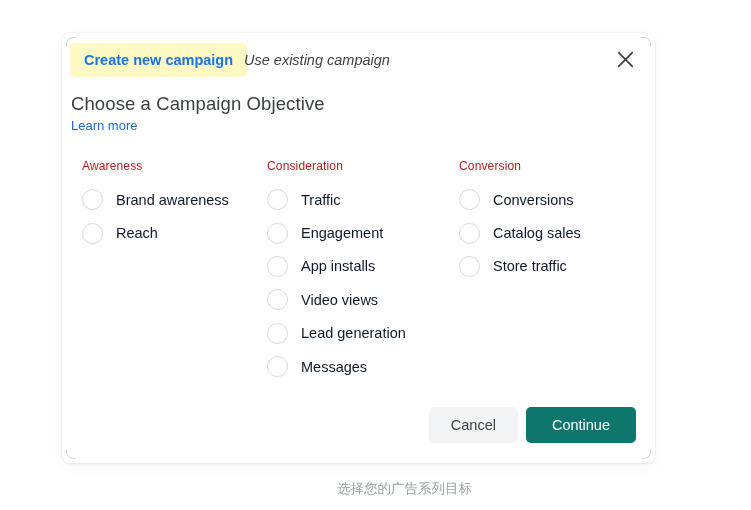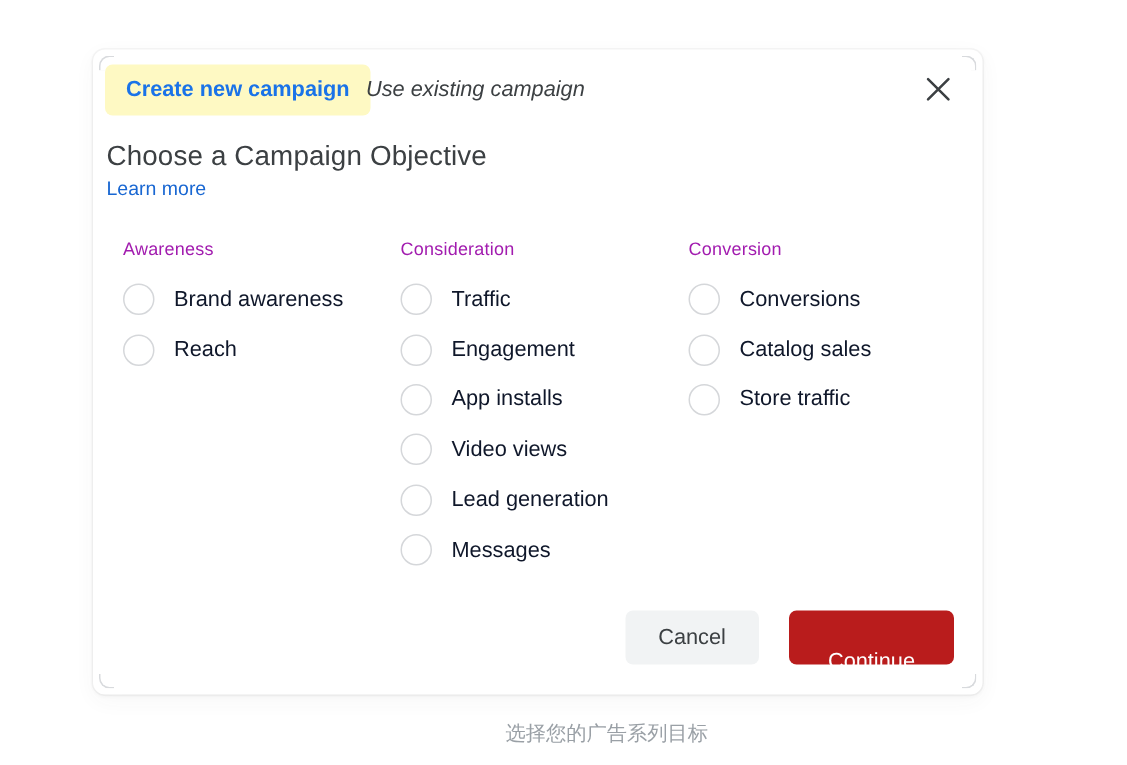--- a/index.html
+++ b/index.html
@@ -124,21 +124,21 @@
   .col {
     position: absolute;
     top: 0;
   }
   .col-0 { left: 20px;  }
   .col-1 { left: 205px; }
   .col-2 { left: 397px; }
 
   .col-header {
     font-size: 12px;
-    color: #a21caf;
+    color: #b91c1c;
     margin: 0 0 10px 0;
     white-space: nowrap;
     letter-spacing: 0.15px;
   }
   .option-row {
     display: flex;
     align-items: center;
     height: 33.4px;
     cursor: pointer;
     user-select: none;
@@ -159,41 +159,41 @@
     white-space: nowrap;
   }
 
   
   #footer {
     position: absolute;
     right: 19px;
     bottom: 20px;
     display: flex;
     align-items: center;
-    gap: 20px;
+    gap: 8px;
   }
   .btn {
     font-family: "Liberation Sans", sans-serif;
     font-size: 14.5px;
     border: none;
     border-radius: 5px;
     cursor: pointer;
     padding: 0 22px;
     height: 36px;
     line-height: 36px;
     white-space: nowrap;
   }
   #cancel-button {
     background: #f1f3f4;
     color: #3c4043;
   }
   #continue-button {
-    background: #b91c1c;
+    background: #0f766e;
     color: #ffffff;
-    padding: 16px 26px;
+    padding: 0 26px;
   }
 
   
   #caption {
     position: absolute;
     left: 0;
     top: 480px;
     width: 751px;
     text-align: center;
     font-size: 13.5px;

